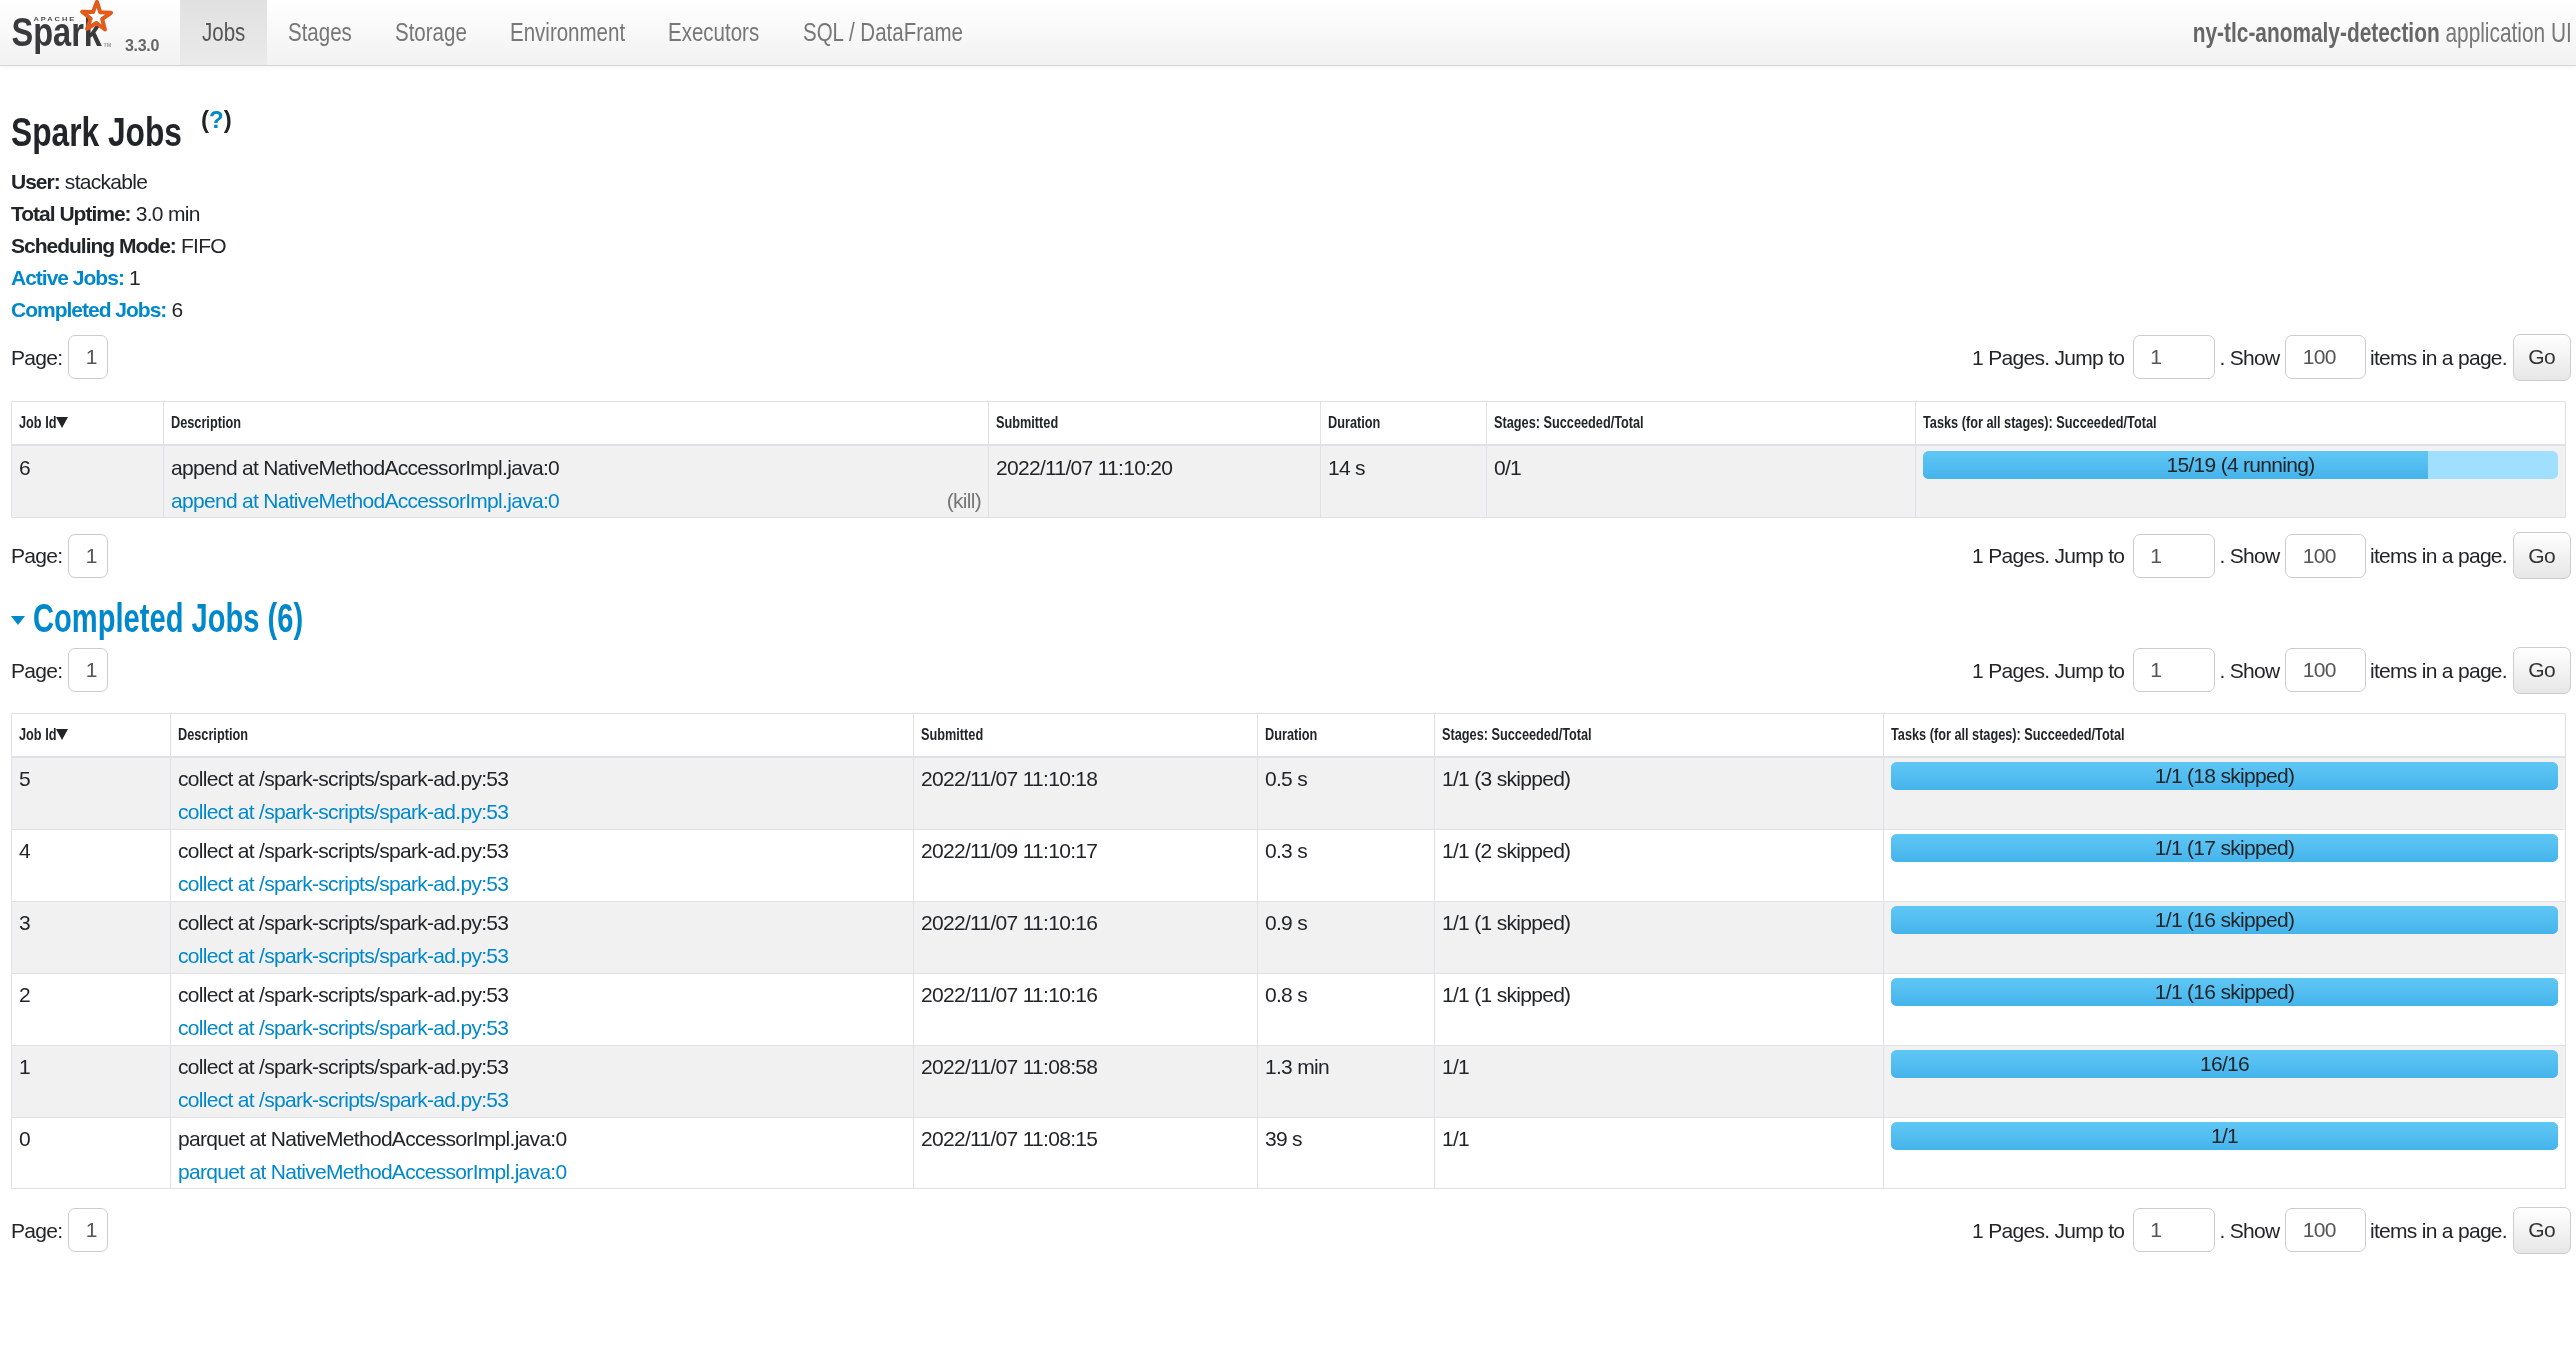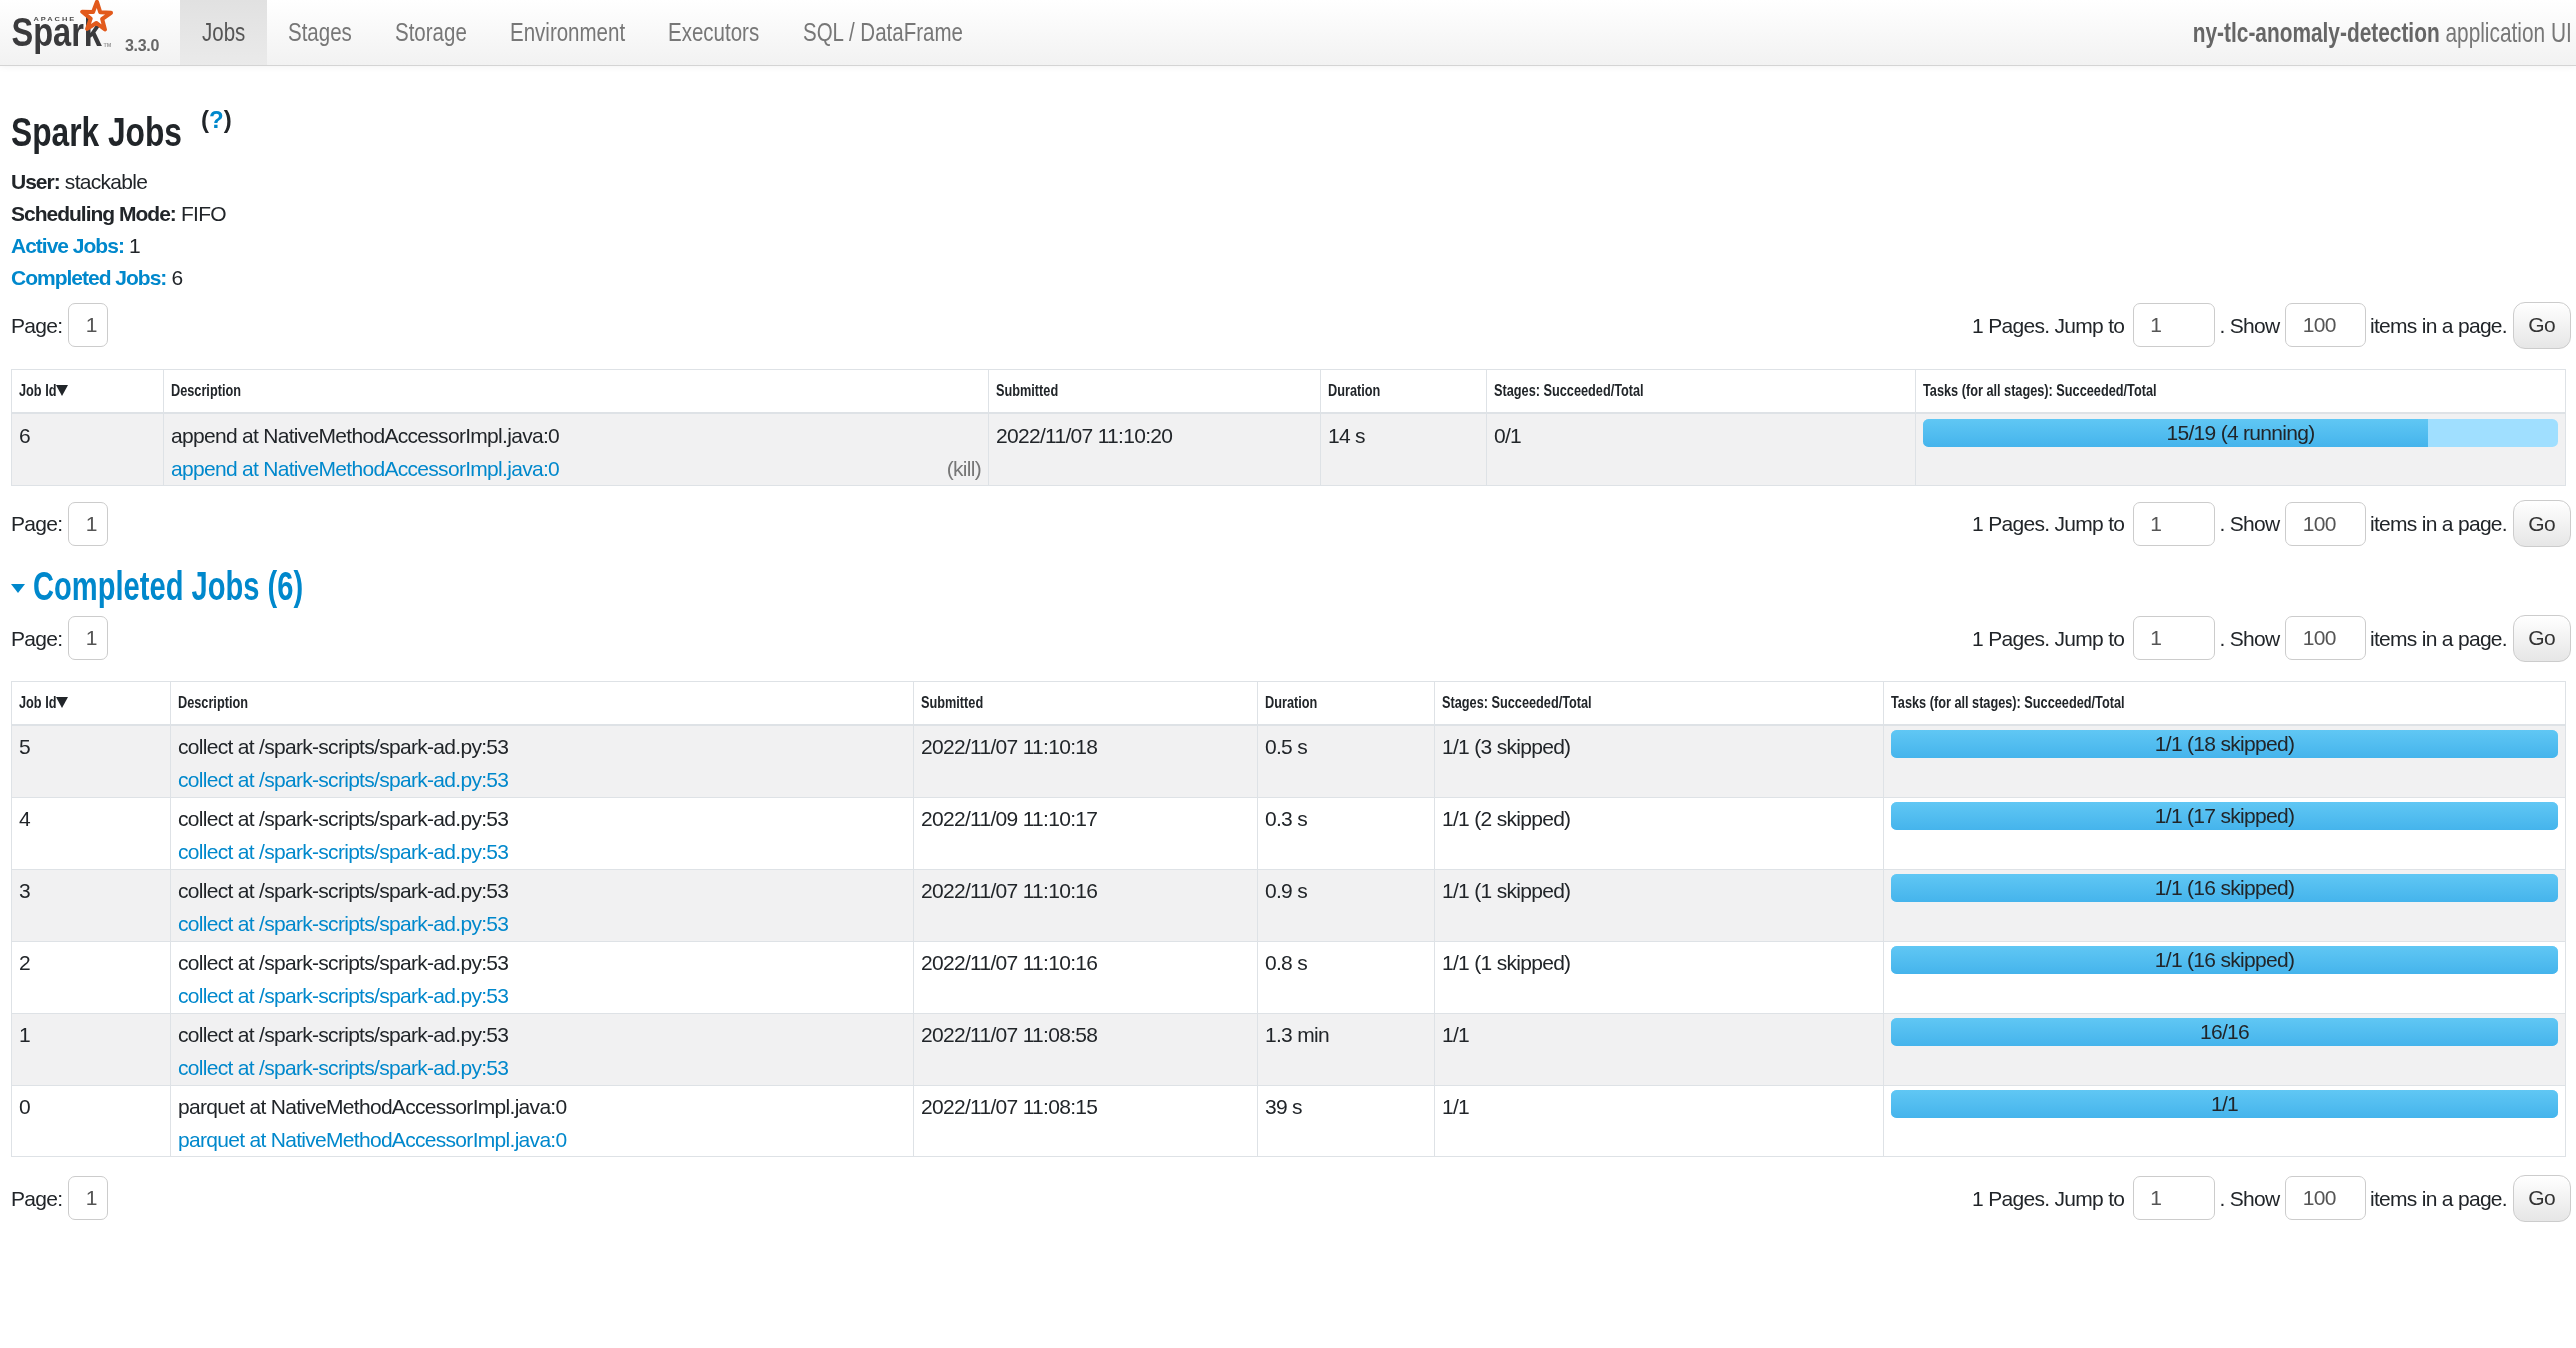--- a/index.html
+++ b/index.html
@@ -43,21 +43,21 @@
 #sec2 .tri-down { margin-bottom:7.7px; }
 .tri-down { display:inline-block; width:0; height:0; border-left:7.3px solid transparent; border-right:7.3px solid transparent; border-top:9.7px solid #0088cc; margin:0 7px 3.5px 0; vertical-align:middle; }
 
 .pagerow { display:flex; align-items:center; height:47px; }
 .pagerow .lbl { margin-right:5.6px; }
 .pg-in { height:42px; width:21.6px; border:1.4px solid #ccc; border-radius:7px; color:#555; font-size:21px; font-family:"Liberation Sans",sans-serif; text-align:left; letter-spacing:-0.7px; padding:0 0 0 16.7px; }
 .pright { margin-left:auto; display:flex; align-items:center; }
 .pright span { white-space:pre; }
 .jump { width:64px; margin:0 4.2px 0 8.3px; }
 .show { width:62px; margin:0 4.2px 0 5.6px; }
-.gobtn { height:45px; width:56px; padding:0; margin-left:5.6px; margin-right:-5.6px; border:1.4px solid #ccc; border-radius:12px; background:linear-gradient(to bottom,#ffffff,#e6e6e6); font-size:21px; color:#333; font-family:"Liberation Sans",sans-serif; letter-spacing:-0.7px; }
+.gobtn { height:45px; width:56px; padding:0; margin-left:5.6px; margin-right:-5.6px; border:1.4px solid #ccc; border-radius:7px; background:linear-gradient(to bottom,#ffffff,#e6e6e6); font-size:21px; color:#333; font-family:"Liberation Sans",sans-serif; letter-spacing:-0.7px; }
 
 table.jt { border-collapse:collapse; table-layout:fixed; width:2554px; }
 table.jt th, table.jt td { border:1.4px solid #dee2e6; vertical-align:top; text-align:left; }
 table.jt th { font-size:16px; font-weight:bold; line-height:34px; border-bottom-width:2.8px; padding:4.2px 7px; letter-spacing:0; white-space:nowrap; }
 table.jt th .cx3 { display:inline-block; transform:scaleX(0.795); transform-origin:0 50%; }
 table.jt td { font-size:21px; line-height:33px; padding:4.2px 7px 0.7px; }
 table.jt tbody tr:nth-child(odd) { background:#f1f1f2; }
 .th-arrow { display:inline-block; width:0; height:0; border-left:6px solid transparent; border-right:6px solid transparent; border-top:11px solid #212529; }
 .kill { float:right; color:#777; }
 .progress { position:relative; height:28px; border-radius:5.6px; background:#a0dfff; overflow:hidden; }
@@ -103,20 +103,21 @@
     <li>
         <a><span style="margin-right:-35px">SQL / DataFrame</span></a>
       </li>
   </ul>
   <div class="appname"><strong>ny-tlc-anomaly-detection</strong> application UI</div>
 </nav>
 <div class="container">
   <h3><span class="cx">Spark Jobs</span><sup>(<a>?</a>)</sup></h3>
   <ul class="ov">
     <li><strong>User:</strong> stackable</li>
+    <li><strong>Total Uptime:</strong> 3.0 min</li>
     <li><strong>Scheduling Mode:</strong> FIFO</li>
     <li><a class="bold">Active Jobs:</a> 1</li>
     <li><a class="bold">Completed Jobs:</a> 6</li>
   </ul>
 
 
   <div class="pagerow" id="pag1">
     <span class="lbl">Page:</span>
       <input class="pg-in" value="1" style="">
     <div class="pright">

